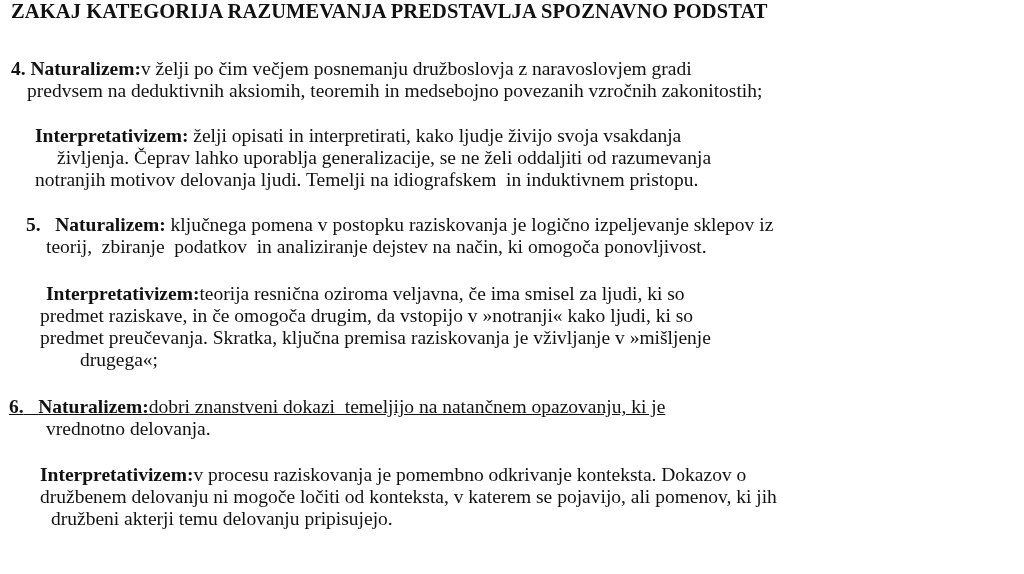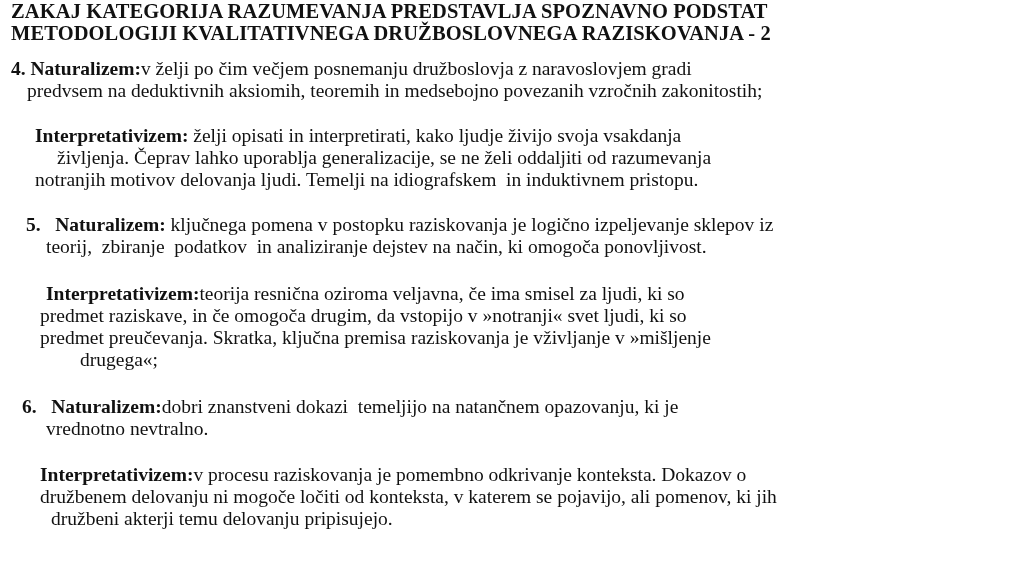--- a/index.html
+++ b/index.html
@@ -39,44 +39,43 @@
     }
     .b { font-weight: bold; }
   </style>
 </head>
 <body>
 
 <div class="slide">
 
   <div class="title">
     <div>ZAKAJ KATEGORIJA RAZUMEVANJA PREDSTAVLJA SPOZNAVNO PODSTAT</div>
-    <div>METODOLOGIJI KVALITATIVNEGA DRUŽBOSLOVNEGA RAZISKOVANJA   - 2</div>
   </div>
 
   <div>
     <div class="line" style="left:11px; top:58px;"><span class="b">4.</span><span class="b"> </span><span class="b">Naturalizem:</span><span>v želji po čim večjem posnemanju družboslovja z naravoslovjem gradi</span></div>
     <div class="line" style="left:27px; top:80px;">predvsem na deduktivnih aksiomih, teoremih in medsebojno povezanih vzročnih zakonitostih;</div>
 
     <div class="line" style="left:35px; top:125px;"><span class="b">Interpretativizem:</span><span> želji opisati in interpretirati, kako ljudje živijo svoja vsakdanja</span></div>
     <div class="line" style="left:27px; top:147px;margin-left:30px;">življenja. Čeprav lahko uporablja generalizacije, se ne želi oddaljiti od razumevanja</div>
     <div class="line" style="left:35px; top:169px;">notranjih motivov delovanja ljudi. Temelji na idiografskem  in induktivnem pristopu.</div>
   </div>
 
   <div>
     <div class="line" style="left:26px; top:214px;"><span class="b">5.</span><span class="b">   </span><span class="b">Naturalizem:</span><span> ključnega pomena v postopku raziskovanja je logično izpeljevanje sklepov iz</span></div>
     <div class="line" style="left:46px; top:236px;">teorij,  zbiranje  podatkov  in analiziranje dejstev na način, ki omogoča ponovljivost.</div>
 
     <div class="line" style="left:46px; top:283px;"><span class="b">Interpretativizem:</span><span>teorija resnična oziroma veljavna, če ima smisel za ljudi, ki so</span></div>
-    <div class="line" style="left:40px; top:305px;">predmet raziskave, in če omogoča drugim, da vstopijo v »notranji« svet ljudi, ki so</div>
+    <div class="line" style="left:40px; top:305px;">predmet raziskave, in če omogoča drugim, da vstopijo v »notranji« kako ljudi, ki so</div>
     <div class="line" style="left:40px; top:327px;">predmet preučevanja. Skratka, ključna premisa raziskovanja je vživljanje v »mišljenje</div>
     <div class="line" style="left:40px; top:349px;margin-left:40px;">drugega«;</div>
   </div>
 
   <div>
-    <div class="line" style="left:22px; top:396px;"><span class="b">6.</span><span class="b">   </span><span class="b">Naturalizem:</span><span>dobri znanstveni dokazi  temeljijo na natančnem opazovanju, ki je</span></div>
-    <div class="line" style="left:46px; top:418px;">vrednotno nevtralno.</div>
+    <div class="line" style="left:9px; top:396px;text-decoration:underline;"><span class="b">6.</span><span class="b">   </span><span class="b">Naturalizem:</span><span>dobri znanstveni dokazi  temeljijo na natančnem opazovanju, ki je</span></div>
+    <div class="line" style="left:46px; top:418px;">vrednotno delovanja.</div>
 
     <div class="line" style="left:40px; top:464px;"><span class="b">Interpretativizem:</span><span>v procesu raziskovanja je pomembno odkrivanje konteksta. Dokazov o</span></div>
     <div class="line" style="left:40px; top:486px;">družbenem delovanju ni mogoče ločiti od konteksta, v katerem se pojavijo, ali pomenov, ki jih</div>
     <div class="line" style="left:51px; top:508px;">družbeni akterji temu delovanju pripisujejo.</div>
   </div>
 
 </div>
 
 </body></html>

